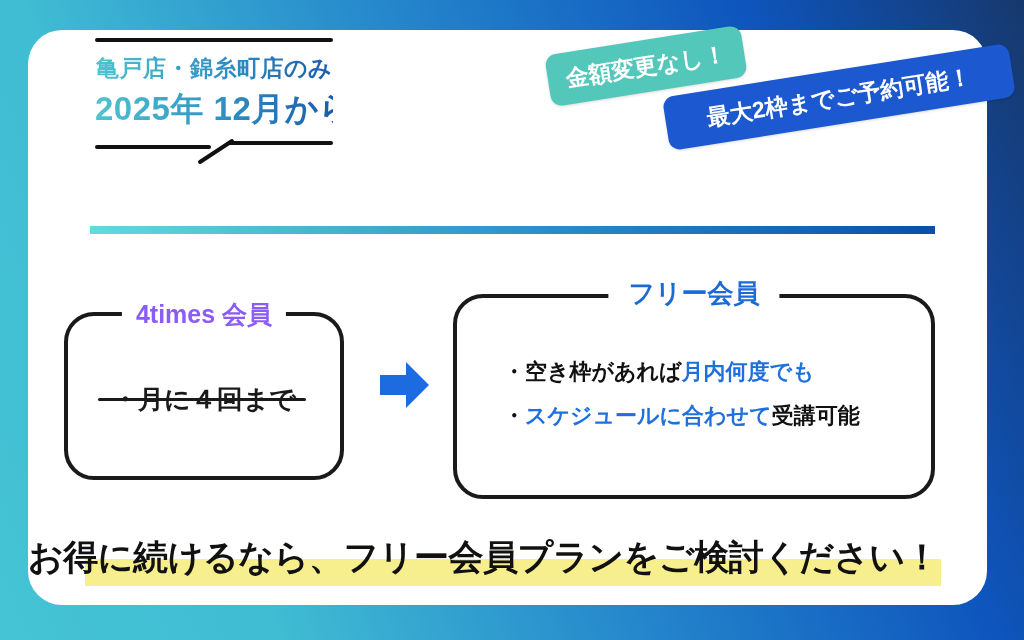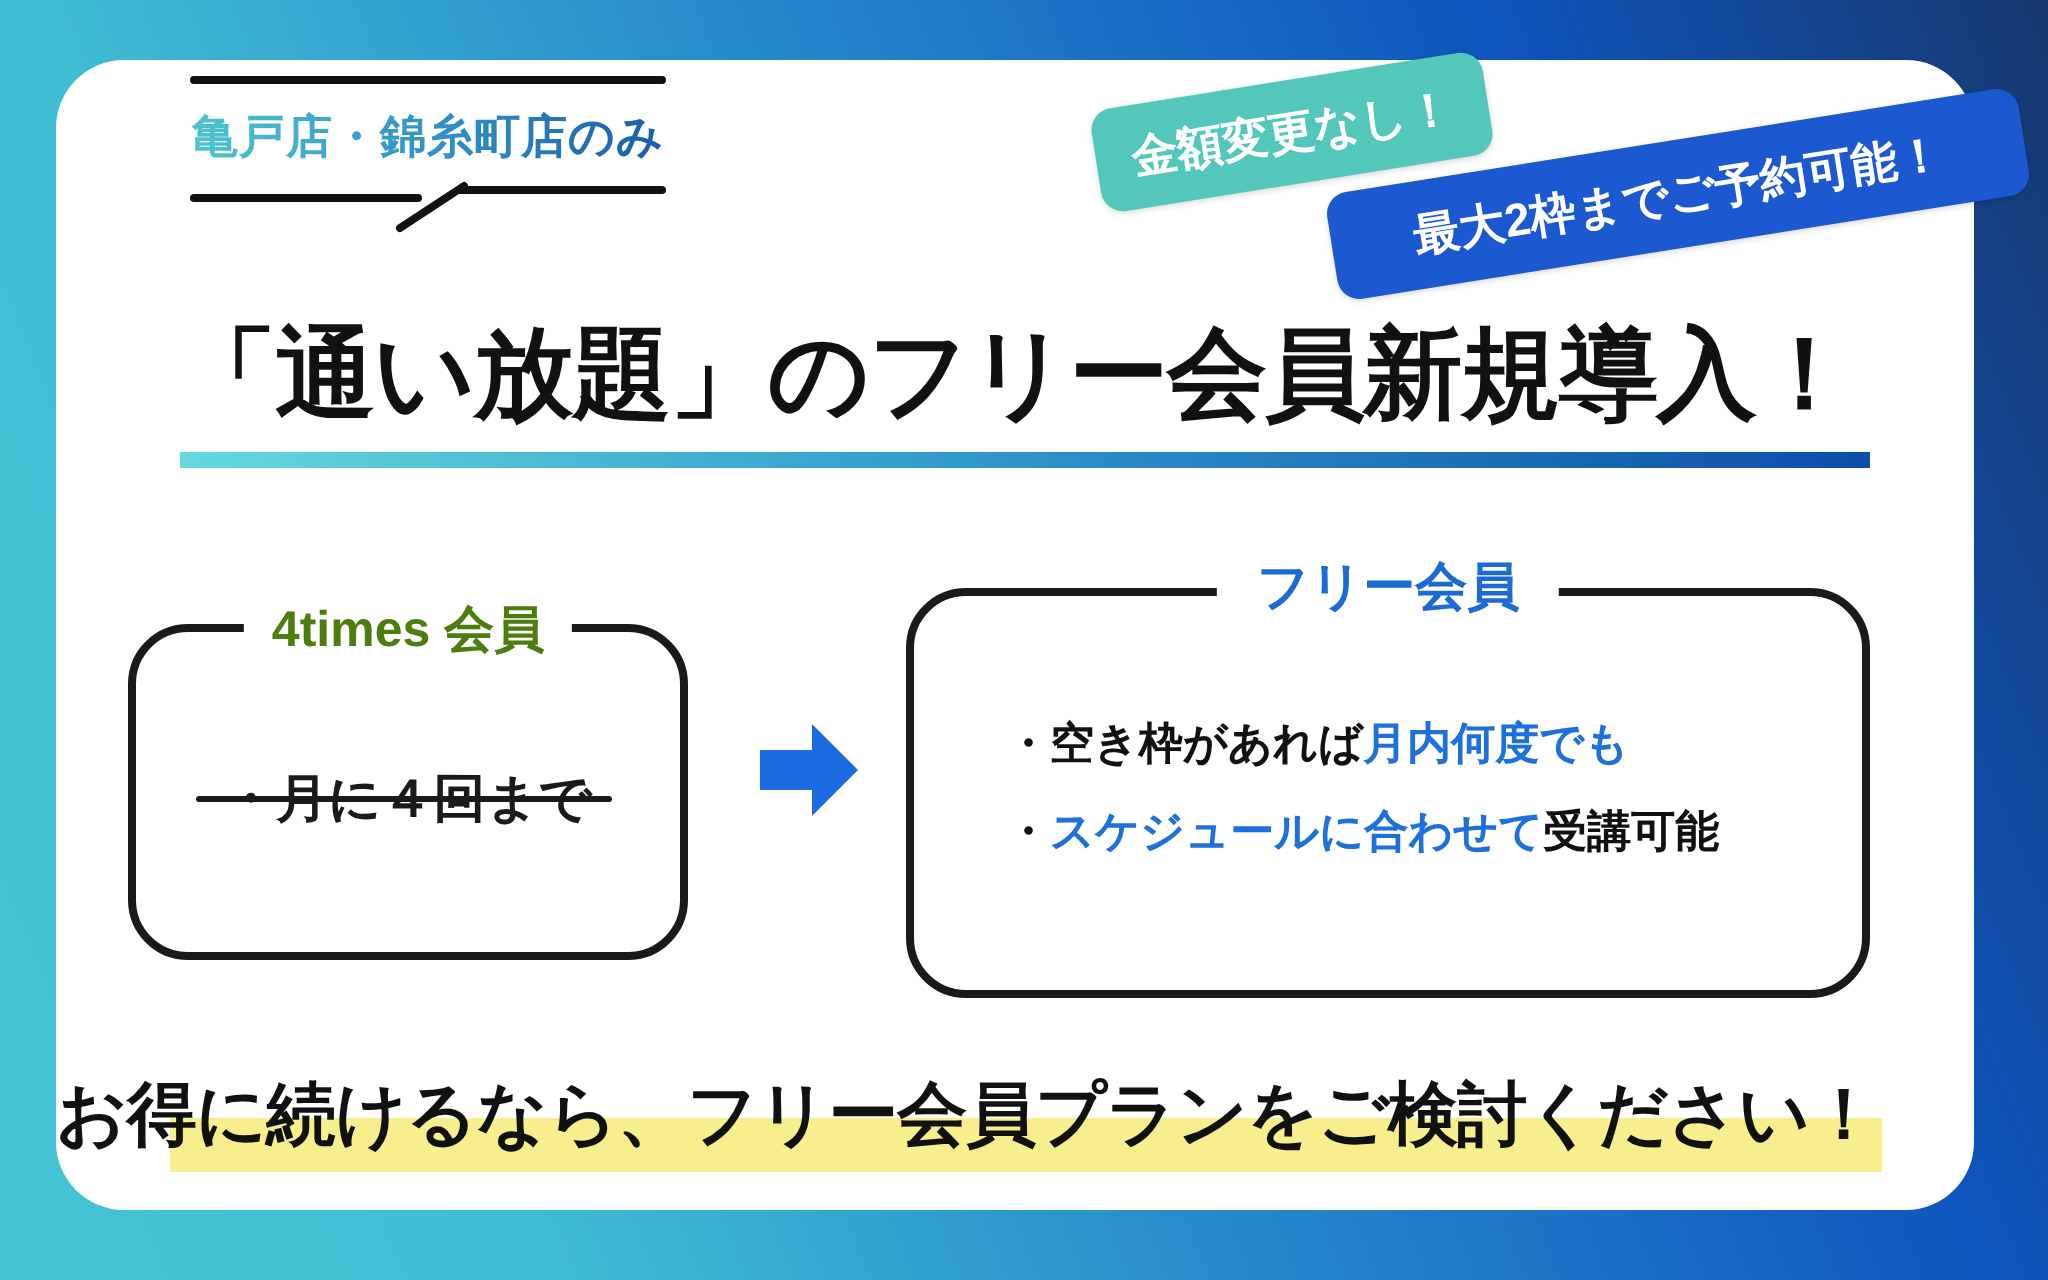--- a/index.html
+++ b/index.html
@@ -46,21 +46,21 @@
     position: absolute; left: 62px; top: 196px; width: 845px; height: 8px;
     background: linear-gradient(90deg, #64d9de 0%, #2a8cc7 55%, #0b4fa8 100%);
   }
 
   
   .plan-box { position: absolute; border: 4px solid #1a1a1a; border-radius: 30px; background: #fff; }
   .box-before { left: 36px; top: 282px; width: 272px; height: 160px; }
   .box-after  { left: 425px; top: 264px; width: 474px; height: 197px; }
   .plan-box-title {
     position: absolute; left: 50%; transform: translateX(-50%);
-    background: #fff; white-space: nowrap; font-weight: 800; color: #4d7c0f;
+    background: #fff; white-space: nowrap; font-weight: 800; color: #8b5cf6;
   }
   .box-before .plan-box-title { top: -18px; padding: 0 14px; font-size: 25px; }
   .box-after  .plan-box-title { top: -22px; padding: 0 20px; font-size: 26px; }
 
   .before-item-wrap { position: absolute; left: 0; right: 0; top: 66px; text-align: center; }
   .before-item { position: relative; display: inline-block; font-size: 26px; font-weight: 700; color: #1a1a1a; }
   .strike {
     position: absolute; left: -14px; right: -10px; top: 47%; height: 3px;
     background: #1a1a1a; border-radius: 2px;
   }
@@ -81,28 +81,28 @@
 </style>
 </head>
 <body>
 
 <div class="stage">
   <div class="card">
 
     <div class="badge">
       <div class="badge-rule-top"></div>
       <div class="badge-line1 grad-text">亀戸店・錦糸町店のみ</div>
+      <div class="badge-line2 grad-text">2025年 12月から</div>
       <svg class="badge-rule-bottom" width="238" height="28" viewBox="0 0 238 28">
         <path d="M2 10 H114" stroke="#111" stroke-width="4" stroke-linecap="round" fill="none"></path>
         <path d="M105 25 L137 4" stroke="#111" stroke-width="4" stroke-linecap="round" fill="none"></path>
         <path d="M135 6 H236" stroke="#111" stroke-width="4" stroke-linecap="round" fill="none"></path>
       </svg>
     </div>
 
-    <div class="headline">「通い放題」のフリー会員新規導入！</div>
     <div class="headline-underline"></div>
 
     <div class="plan-box box-before">
       <div class="plan-box-title">4times 会員</div>
       <div class="before-item-wrap">
         <span class="before-item">
           <span>・月に４回まで</span>
           <span class="strike"></span>
         </span>
       </div>

